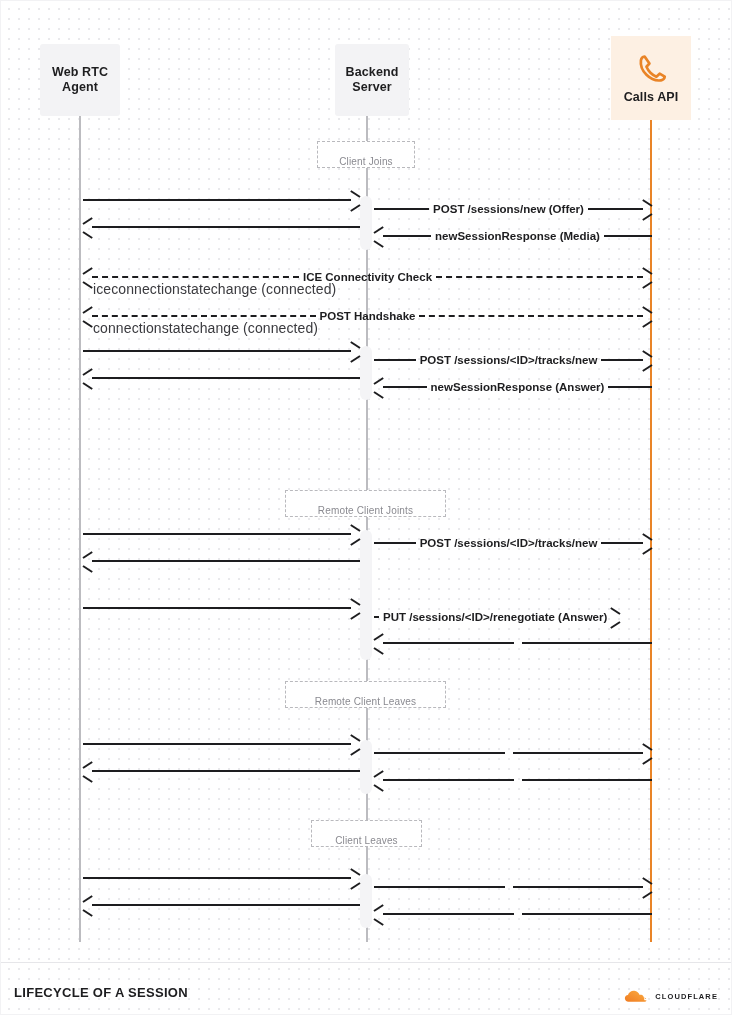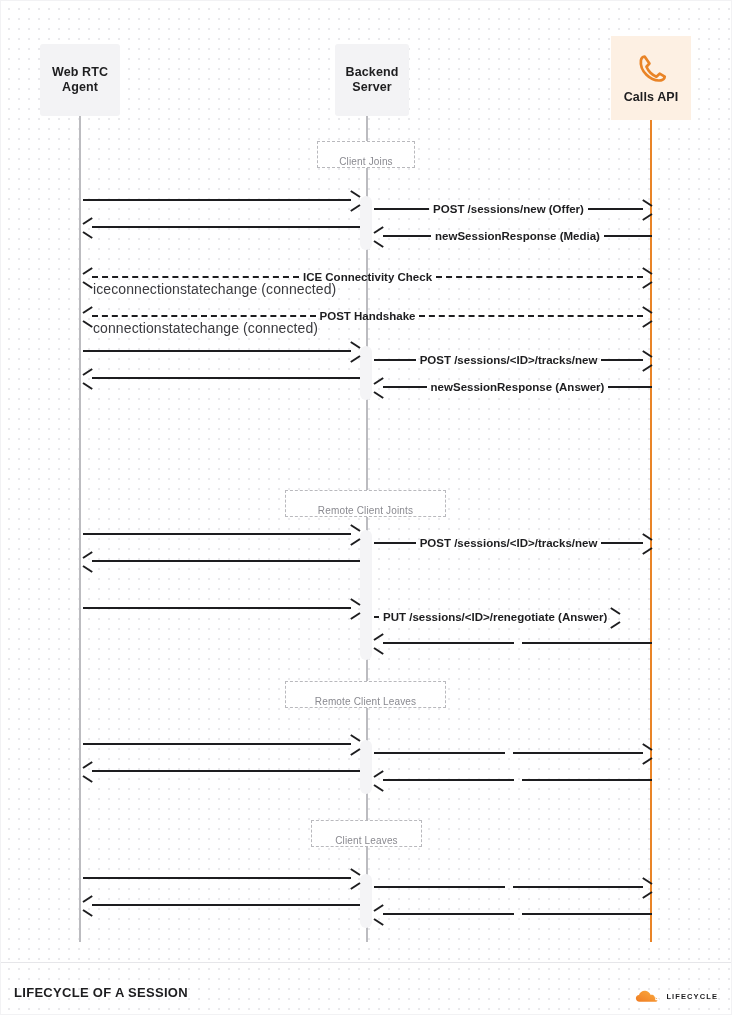--- a/index.html
+++ b/index.html
@@ -436,16 +436,16 @@
         <defs>
           <linearGradient id="cfg" x1="0" y1="1" x2="1" y2="0">
             <stop offset="0" stop-color="#f07c22"></stop>
             <stop offset="1" stop-color="#fbad41"></stop>
           </linearGradient>
         </defs>
         <path d="M35.5 23.5 L9 23.5 c-4.2 0-7.3-3.1-7.3-6.8 c0-3.5 2.7-6.3 6.2-6.6 C9.6 4.6 14.8 .8 20.8 1.4 c5 .5 9.1 4 10.6 8.6 c.9-.4 1.9-.6 2.9-.5 c2.9 .3 5.1 2.6 5.3 5.4 c2.9 .2 5.2 2.4 5.2 5.1 c0 1.9-1.1 3.5-2.7 3.5 z" fill="url(#cfg)"></path>
         <path d="M41.6 14.9 c-.2 0-.4 0-.5 .1 l-.3 .1 l-.1 .3 l-.3 3.6 c0 .4 .1 .8 .4 1.1 c.3 .3 .7 .4 1.1 .4 l6 0 c.2 0 .3-.1 .4-.3 l.2-.7 c.2-.7-.2-1.3-.9-1.4 l-5.2-.1 z" fill="#ffffff"></path>
       </svg>
     </span>
-    <span id="cf-word">LIFECYCLE</span>
+    <span id="cf-word">CLOUDFLARE</span>
   </div>
 
 </div>
 
 </body></html>

